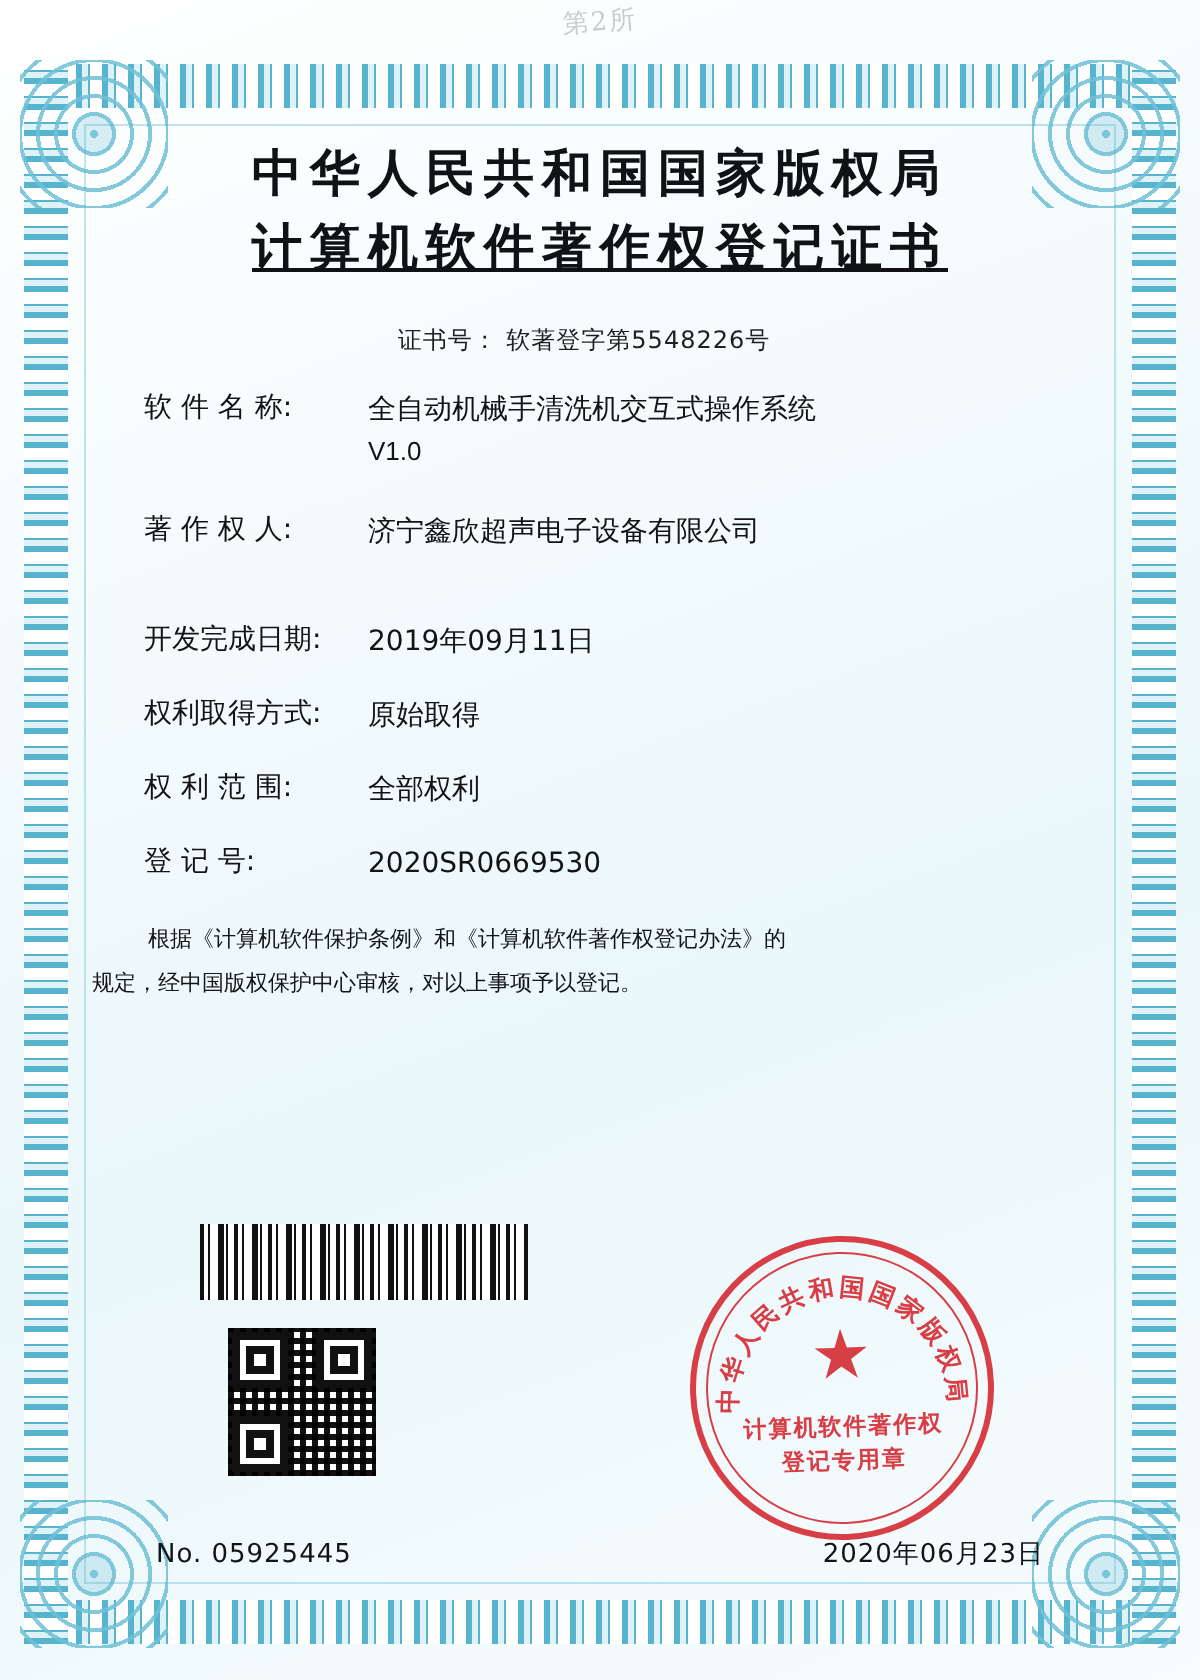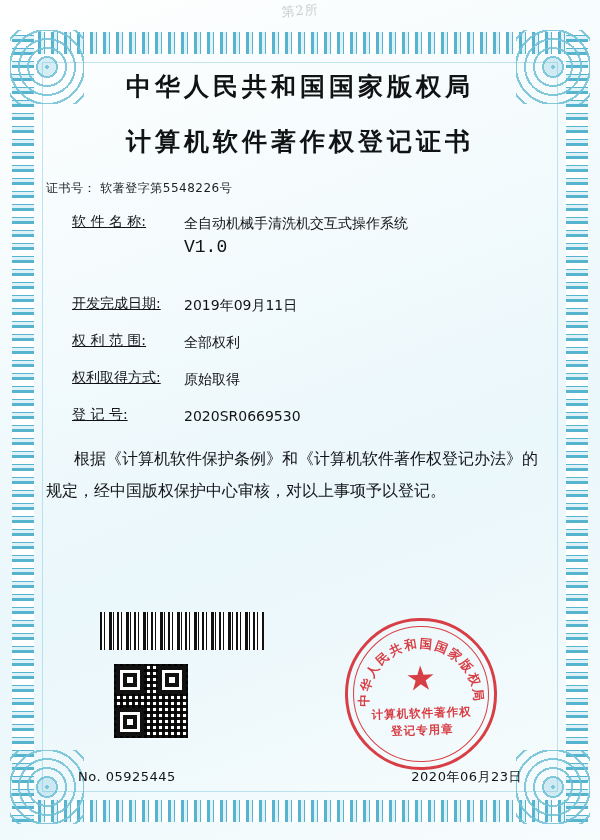--- a/index.html
+++ b/index.html
@@ -103,25 +103,25 @@
   }
 
   .title-cn {
     text-align: center;
     font-family: "DejaVu Serif", "Liberation Serif", serif;
     font-weight: bold;
     color: #101213;
     letter-spacing: 4px;
   }
   .title-cn.line1 { font-size: 25px; margin-top: 8px; }
-  .title-cn.line2 { font-size: 25px; margin-top: 22px; }
+  .title-cn.line2 { font-size: 25px; margin-top: 4px; text-decoration: underline; }
 
   .cert-no {
     margin-top: 22px;
-    text-align: left;
+    text-align: center;
     padding-right: 16px;
     font-size: 12px;
     font-family: "DejaVu Sans", sans-serif;
     color: #1d1f21;
     letter-spacing: .5px;
   }
 
   .fields { margin-top: 16px; padding-left: 26px; }
 
   .row {
@@ -129,40 +129,39 @@
     align-items: flex-start;
     margin-bottom: 20px;
     font-size: 14px;
     font-family: "DejaVu Sans", sans-serif;
   }
   .row .label {
     width: 112px;
     flex: 0 0 112px;
     letter-spacing: 0px;
     color: #121416;
-    text-decoration: underline;
   }
   .row .value {
     flex: 1;
     color: #121416;
     line-height: 1.5;
   }
   .row .value .sub {
     display: block;
-    font-family: Liberation Mono, monospace;
-    font-size: 18px;
+    font-family: Liberation Sans, sans-serif;
+    font-size: 13px;
     letter-spacing: 0px;
   }
   .row.tight { margin-bottom: 16px; }
 
   .gap-block { height: 14px; }
 
   .para {
     margin-top: 12px;
-    font-size: 16px;
+    font-size: 11px;
     line-height: 2.0;
     font-family: Liberation Sans, sans-serif;
     color: #121416;
     padding-right: 6px;
   }
   .para .indent { display: inline-block; width: 28px; }
 
   
   .codes {
     position: absolute;
@@ -299,37 +298,41 @@
     <div class="fields">
 
       <div class="row">
         <div class="label">软 件 名 称:</div>
         <div class="value">
           <span>全自动机械手清洗机交互式操作系统</span>
           <span class="sub">V1.0</span>
         </div>
       </div>
 
+      <div class="row">
+        <div class="label">著 作 权 人:</div>
+        <div class="value">济宁鑫欣超声电子设备有限公司</div>
+      </div>
 
       <div class="gap-block"></div>
 
       <div class="row tight">
         <div class="label">开发完成日期:</div>
         <div class="value">2019年09月11日</div>
       </div>
 
 
       <div class="row tight">
+        <div class="label">权利取得方式:</div>
+        <div class="value">原始取得</div>
+      </div>
+
+      <div class="row tight">
         <div class="label">权 利 范 围:</div>
         <div class="value">全部权利</div>
-      </div>
-
-      <div class="row tight">
-        <div class="label">权利取得方式:</div>
-        <div class="value">原始取得</div>
       </div>
 
       <div class="row tight">
         <div class="label">登 记 号:</div>
         <div class="value">2020SR0669530</div>
       </div>
 
     </div>
 
     <div class="para">

